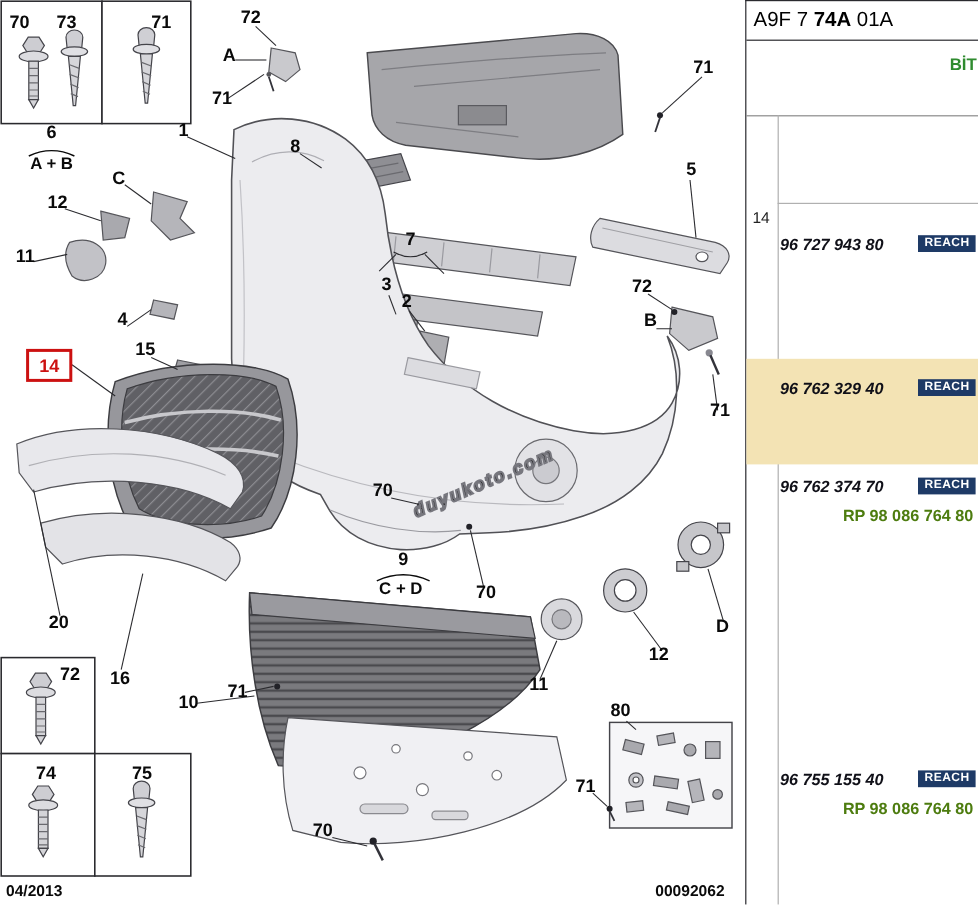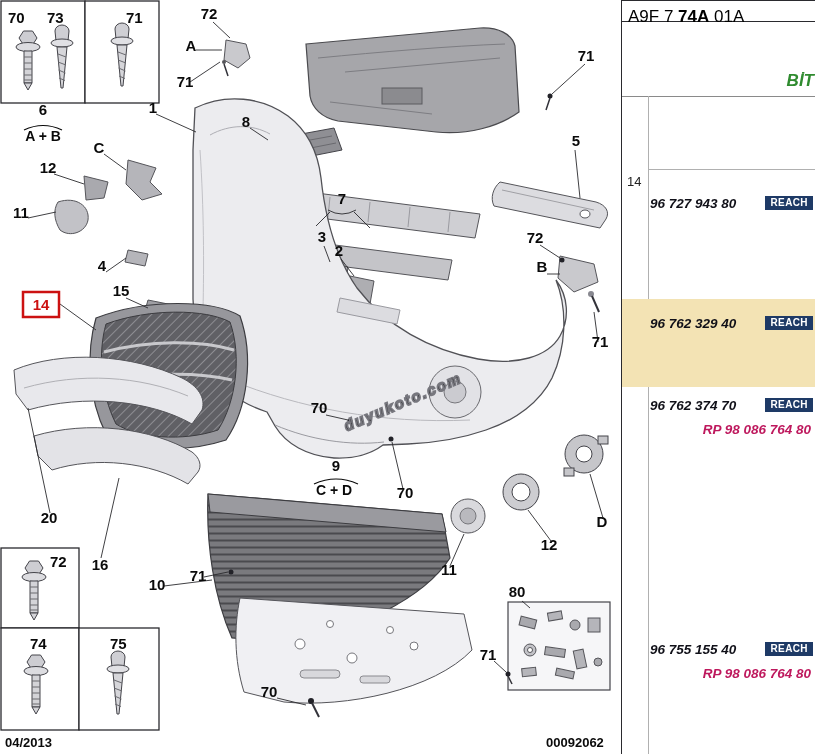--- a/index.html
+++ b/index.html
@@ -5,37 +5,37 @@
   html,body{margin:0;padding:0;background:#fff;}
   body{font-family:"Liberation Sans",sans-serif;}
   .stage{position:relative;width:815px;height:754px;background:#fff;overflow:hidden;}
   .diagram{position:absolute;left:0;top:0;width:622px;height:754px;border-radius:30px;}
   svg text{font-family:"Liberation Sans",sans-serif;font-weight:bold;font-size:15px;fill:#0a0a0a;}
   svg text.small{font-size:14px;}
   svg text.red{fill:#cc1111;}
   svg text.footer{font-size:13px;}
   .panel{position:absolute;left:621px;top:0;width:194px;height:754px;box-sizing:border-box;
          border-left:1.5px solid #2a2a2e;border-top:1px solid #2a2a2e;background:#fff;}
-  .panel-header{position:absolute;top:0;left:0;right:0;height:21px;box-sizing:border-box;
+  .panel-header{position:absolute;top:0;left:0;right:0;height:33px;box-sizing:border-box;
     padding:6px 0 0 6px;font-size:17px;color:#000;border-bottom:1.5px solid #2a2a2e;}
   .panel-header b{font-weight:bold;}
-  .corner-note{position:absolute;top:44px;right:1px;color:#2f8b2f;font-size:17px;
-    font-weight:bold;font-style:italic;margin-top:26px;}
+  .corner-note{position:absolute;top:44px;right:1px;color:#2f8b2f;font-size:14px;
+    font-weight:bold;}
   .rule-top{position:absolute;top:95px;left:0;right:0;border-top:1px solid #8a8a8a;}
   .col-line{position:absolute;top:95px;bottom:0;left:26px;border-left:1px solid #b0b0b0;}
   .row-rule{position:absolute;top:168px;left:26px;right:0;border-top:1px solid #b0b0b0;}
   .item-no{position:absolute;top:173px;left:5px;font-size:13px;color:#222;}
   .highlight-band{position:absolute;top:298px;height:88px;left:0;right:0;background:#f3e3b4;}
   .part-row{position:absolute;left:28px;right:2px;height:20px;display:flex;
     justify-content:space-between;align-items:center;}
   .ref{font-weight:bold;font-style:italic;font-size:13.5px;color:#101018;white-space:nowrap;text-align:center;}
   .badge{background:#1e3a66;color:#fff;font-size:10px;font-weight:bold;font-style:normal;
     padding:2px 5px;letter-spacing:.4px;line-height:1;margin-left:25px;}
   .rp-row{position:absolute;left:28px;right:4px;text-align:right;font-weight:bold;
-    font-style:italic;font-size:13.5px;color:#be185d;white-space:nowrap;}
+    font-size:13.5px;color:#4d7c0f;white-space:nowrap;}
 </style>
 </head>
 <body>
 
 <div class="stage">
 
   <div class="diagram">
     <svg width="622" height="754" viewBox="0 0 622 754" xmlns="http://www.w3.org/2000/svg">
       <defs>
         <pattern id="meshDiag" width="7" height="7" patternUnits="userSpaceOnUse" patternTransform="rotate(45)">

